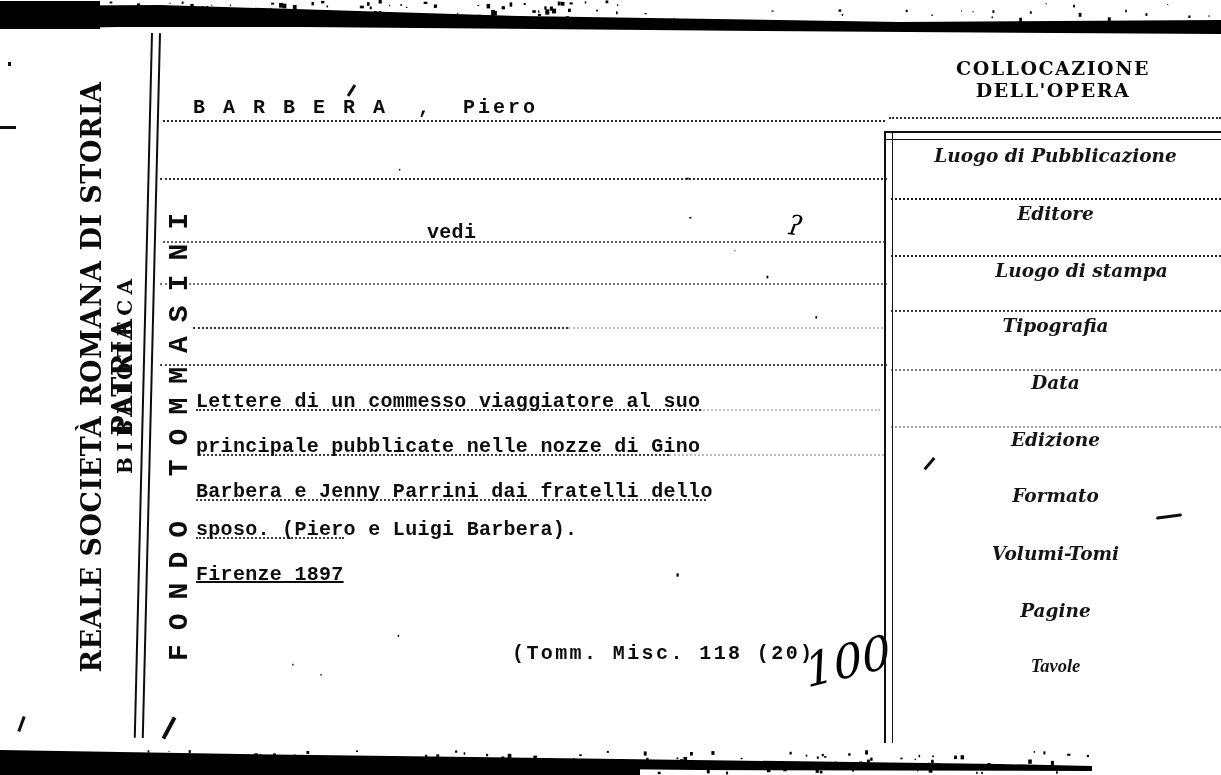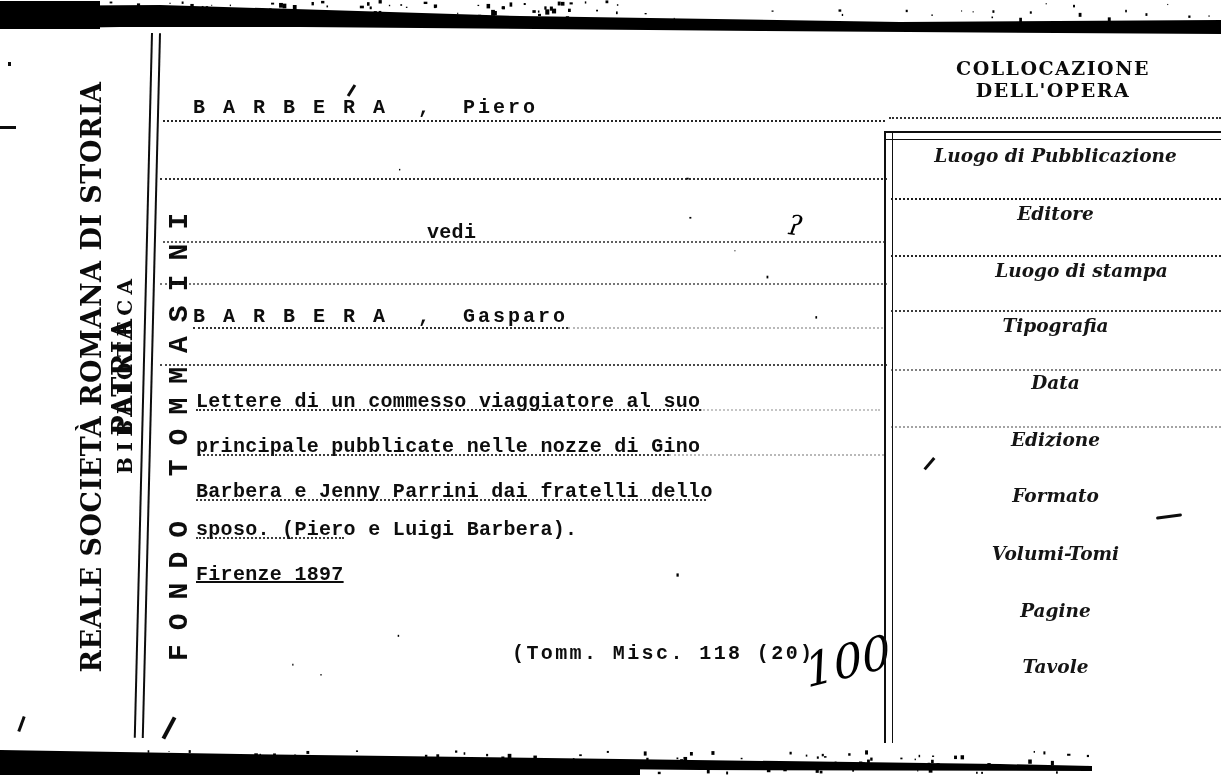--- a/index.html
+++ b/index.html
@@ -325,21 +325,20 @@
   <div class="abs vrot type" style="left:-70px;top:414px;width:500px;height:32px;font-size:28px;letter-spacing:14px;">FONDO TOMMASINI</div>
 
   <div class="abs" style="left:151px;top:33px;width:6px;height:705px;border-left:2px solid #0d0d0d;
               border-right:2px solid #0d0d0d;transform:rotate(1.4deg);transform-origin:top left;"></div>
   <div class="abs mark" style="left:167px;top:716px;width:4px;height:24px;transform:rotate(28deg);"></div>
 
   <div class="abs type hdr" style="left:193px;top:96px;">B A R B E R A  ,  Piero</div>
 
   <div class="abs type t20" style="left:427px;top:221px;">vedi</div>
 
-  <div class="abs type hdr" style="left:193px;top:305px;">B A R B E R A  ,  Gasparo</div>
 
   <div id="body-lines">
       <div class="abs type t20" style="left: 196px; top: 390px;">Lettere di un commesso viaggiatore al suo</div>
       <div class="abs type t20" style="left: 196px; top: 435px;">principale pubblicate nelle nozze di Gino</div>
       <div class="abs type t20" style="left: 196px; top: 480px;">Barbera e Jenny Parrini dai fratelli dello</div>
       <div class="abs type t20" style="left: 196px; top: 518px;">sposo. (Piero e Luigi Barbera).</div>
       <div class="abs type t20" style="left: 196px; top: 563px; text-decoration: underline;">Firenze 1897</div>
     </div>
 
   <div class="abs type shelf" style="left:512px;top:642px;">(Tomm. Misc. 118 (20)</div>
@@ -364,21 +363,21 @@
   <div id="field-labels">
       <div class="abs lbl" style="left: 890px; width: 331px; top: 145px;">Luogo di Pubblicazione</div>
       <div class="abs lbl" style="left: 890px; width: 331px; top: 203px;">Editore</div>
       <div class="abs lbl" style="left: 916px; width: 331px; top: 260px;">Luogo di stampa</div>
       <div class="abs lbl" style="left: 890px; width: 331px; top: 315px;">Tipografia</div>
       <div class="abs lbl" style="left: 890px; width: 331px; top: 372px;">Data</div>
       <div class="abs lbl" style="left: 890px; width: 331px; top: 429px;">Edizione</div>
       <div class="abs lbl" style="left: 890px; width: 331px; top: 485px;">Formato</div>
       <div class="abs lbl" style="left: 890px; width: 331px; top: 543px;">Volumi-Tomi</div>
       <div class="abs lbl" style="left: 890px; width: 331px; top: 600px;">Pagine</div>
-      <div class="abs lbl" style="left: 890px; width: 331px; top: 656px;">Tavole</div>
+      <div class="abs lbl" style="left: 890px; width: 331px; top: 656px; font-family: Liberation Serif, serif;">Tavole</div>
     </div>
 
   <div id="dotlines">
       <div class="abs dotline" style="left: 163px; top: 120px; width: 722px; opacity: 0.95;"></div>
       <div class="abs dotline" style="left: 160px; top: 178px; width: 727px; opacity: 0.9;"></div>
       <div class="abs dotline" style="left: 163px; top: 241px; width: 722px; opacity: 0.7;"></div>
       <div class="abs dotline" style="left: 160px; top: 283px; width: 727px; opacity: 0.6;"></div>
       <div class="abs dotline" style="left: 193px; top: 327px; width: 375px; opacity: 0.9;"></div>
       <div class="abs dotline" style="left: 568px; top: 327px; width: 315px; opacity: 0.3;"></div>
       <div class="abs dotline" style="left: 160px; top: 364px; width: 727px; opacity: 0.8;"></div>

